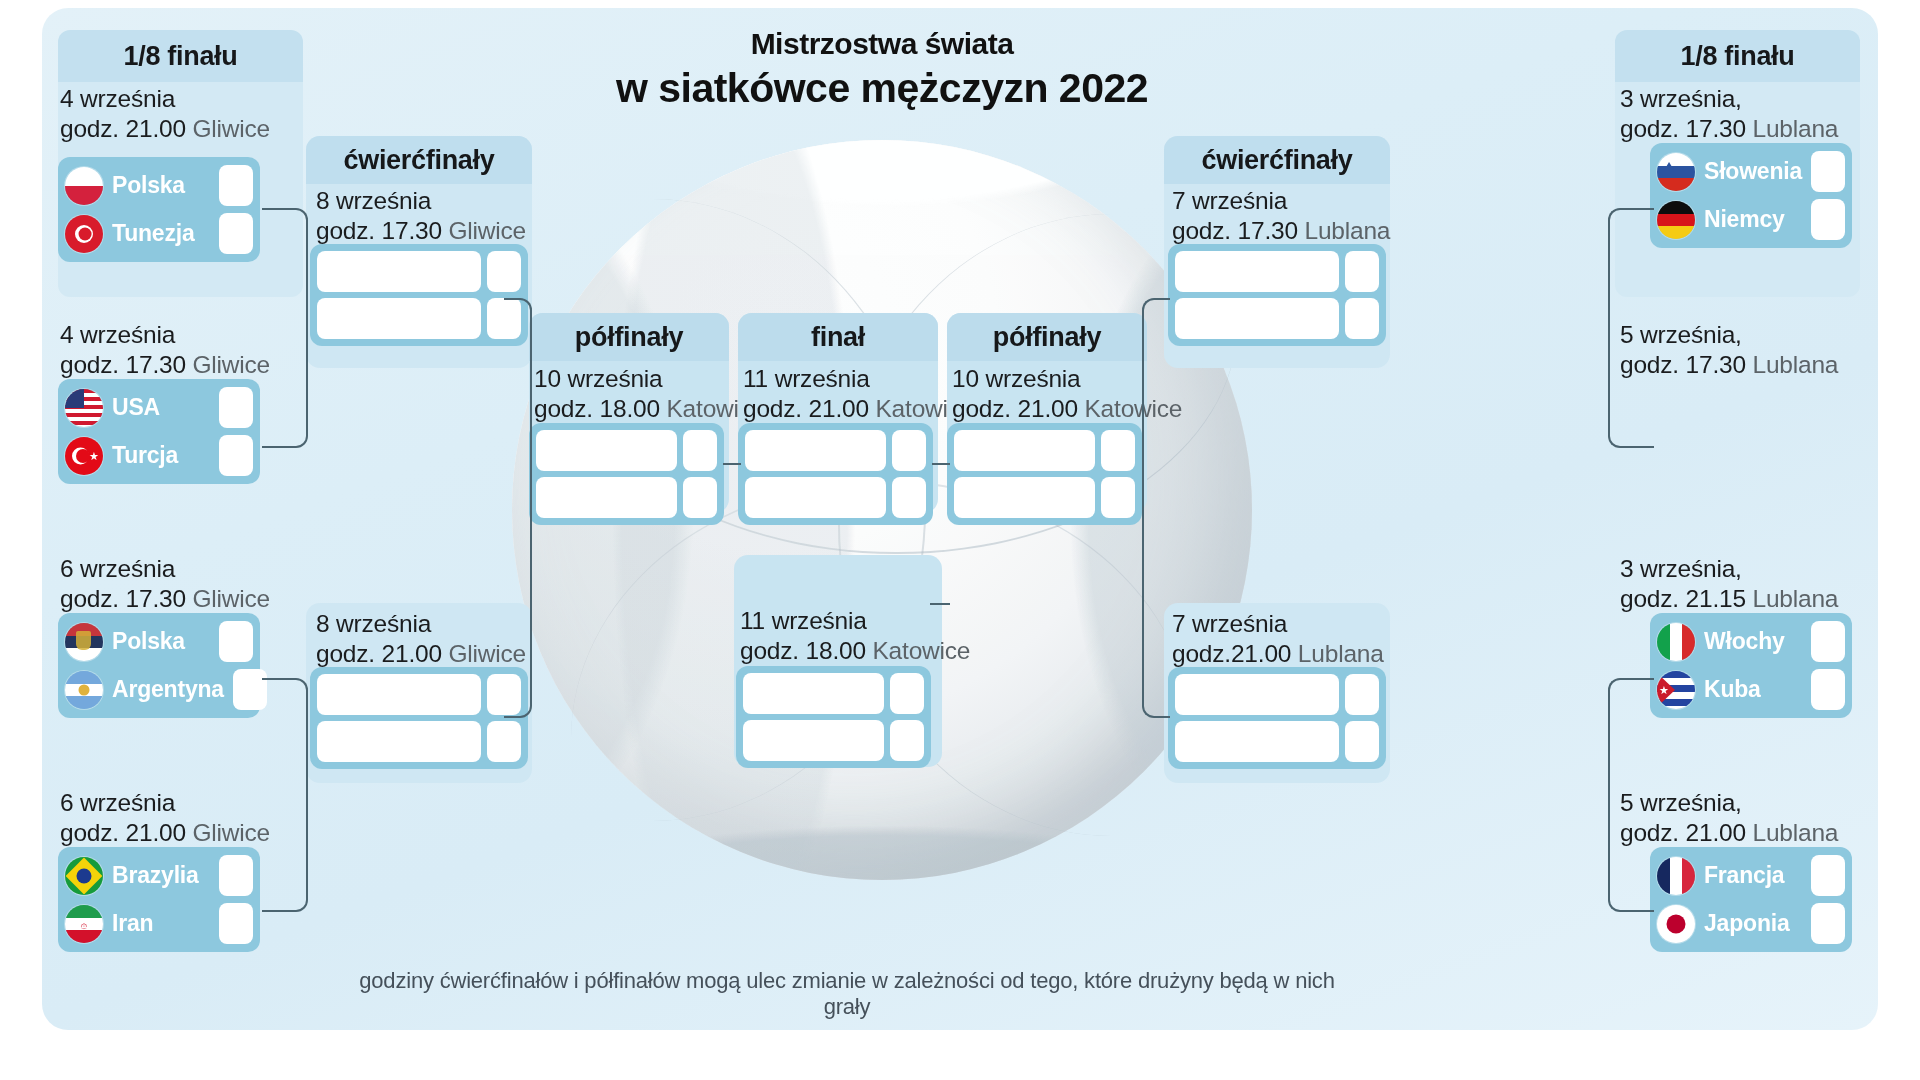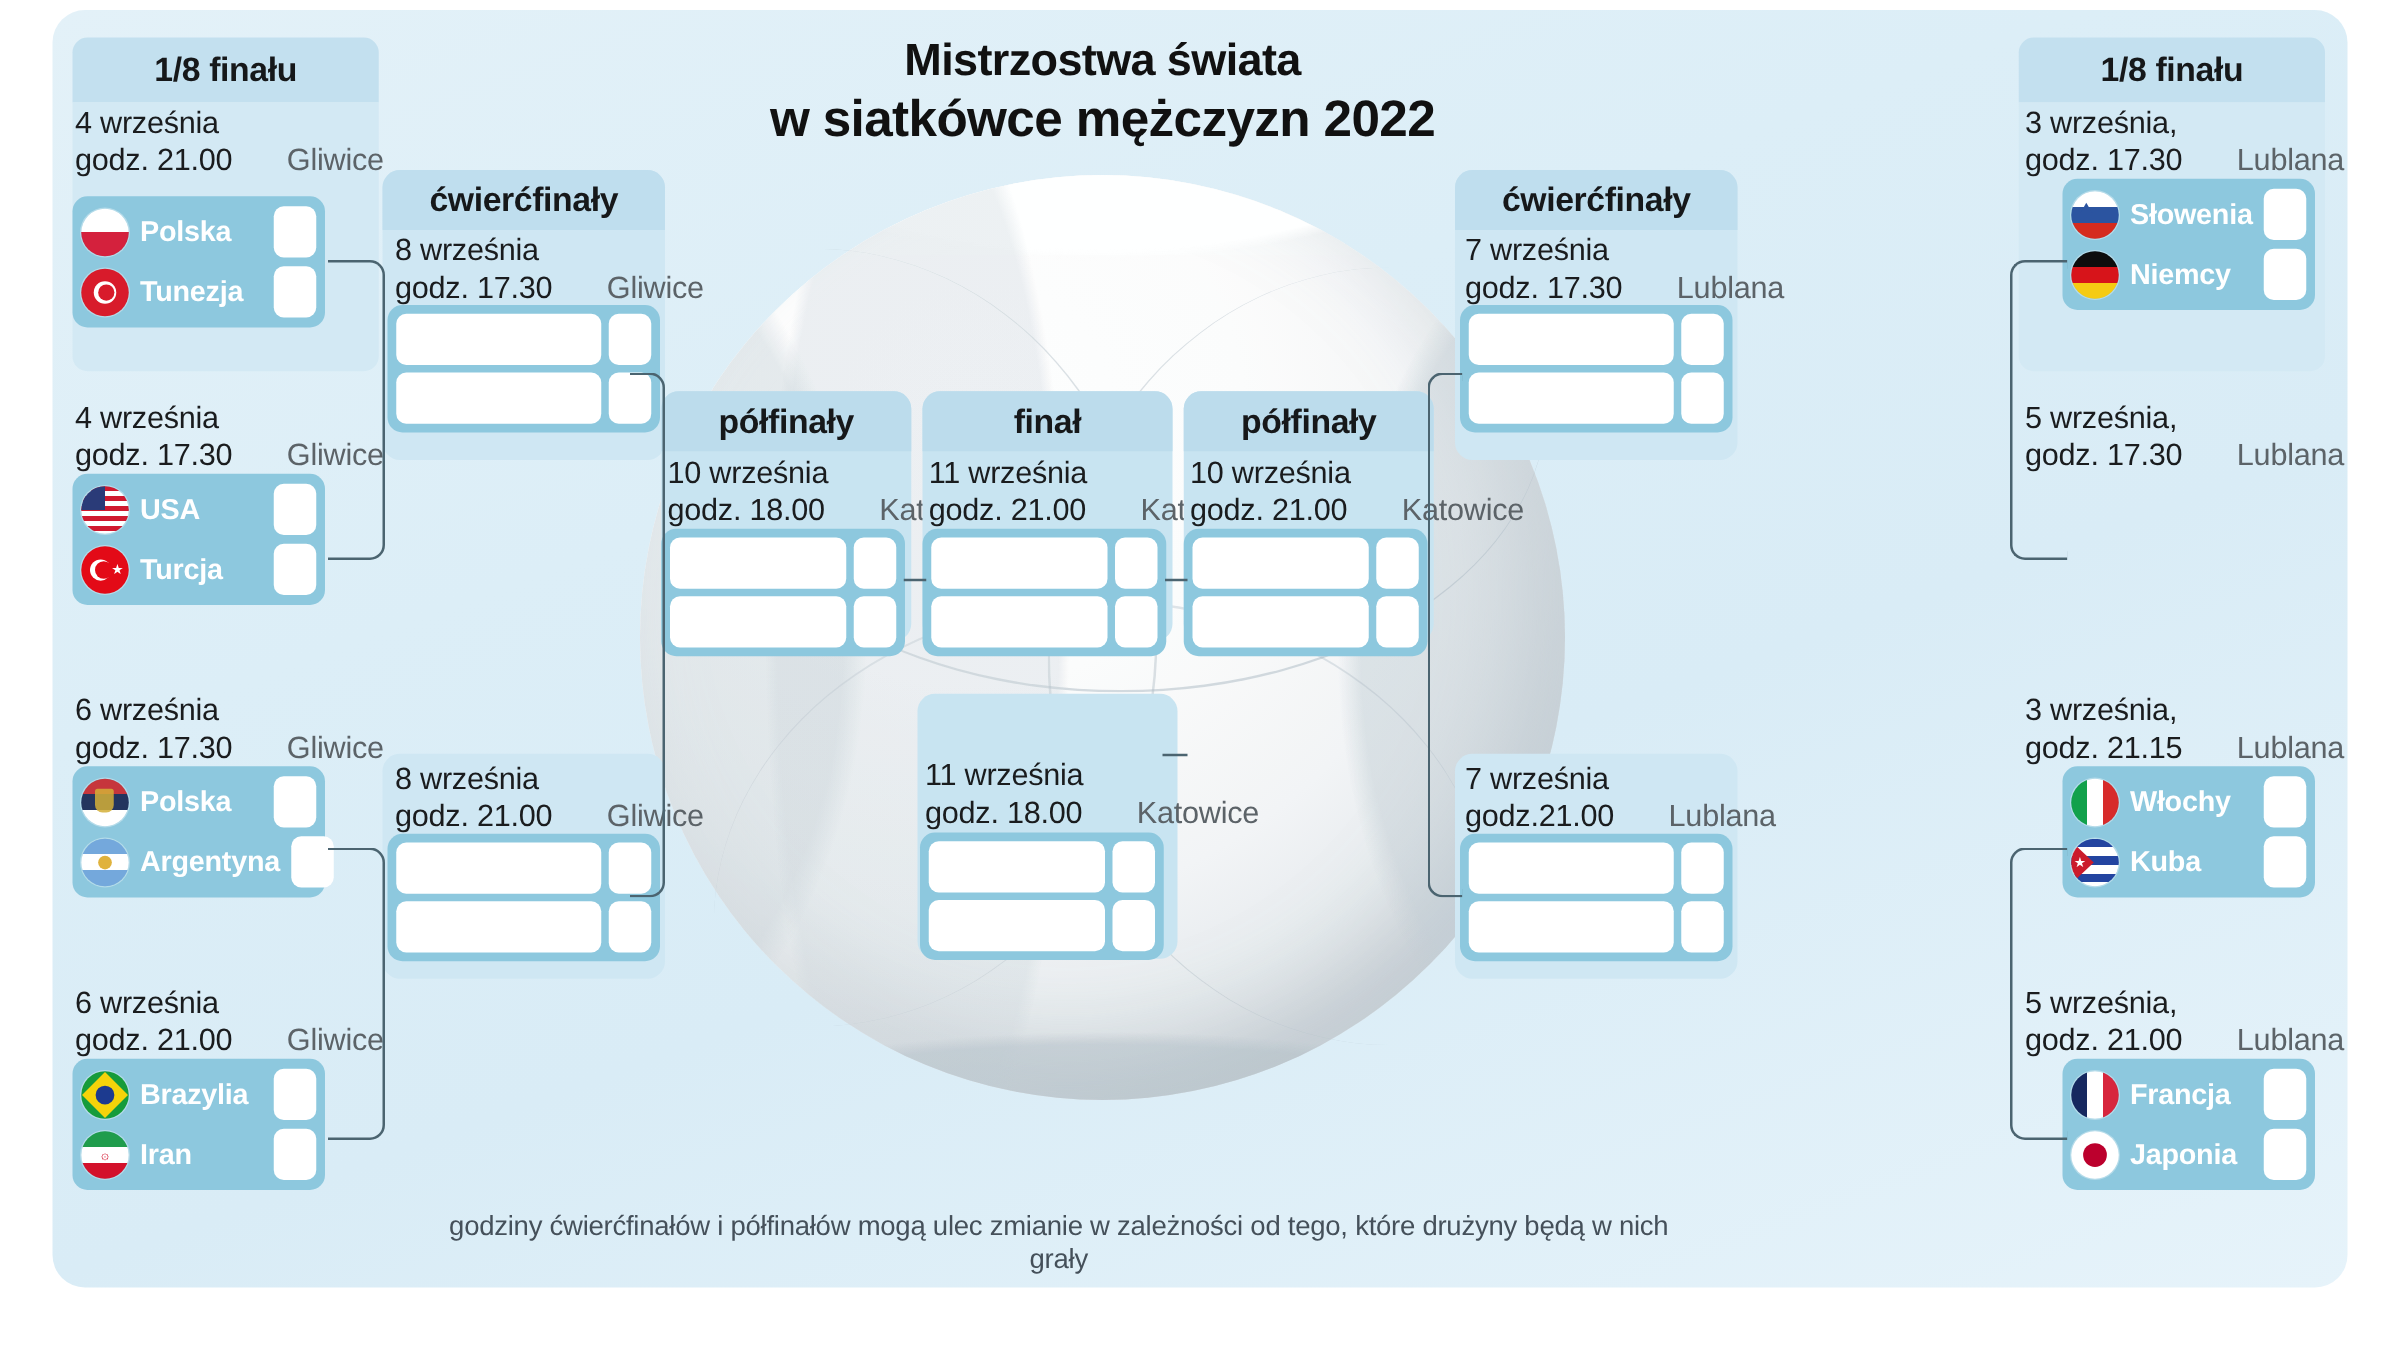--- a/index.html
+++ b/index.html
@@ -70,21 +70,21 @@
     letter-spacing: -0.3px;
   }
   .meta {
     position: absolute;
     font-size: 24.5px;
     color: #1a1c1e;
     line-height: 1.21;
     white-space: nowrap;
     letter-spacing: -0.2px;
   }
-  .meta .city { color: #5c6368; margin-left: 37px; }
+  .meta .city { color: #5c6368; }
   .meta b { font-weight: 400; }
 
   
   .match {
     position: absolute;
     background: #8dc8de;
     border-radius: 12px;
     padding: 7px;
     display: flex;
     flex-direction: column;
@@ -149,21 +149,21 @@
   <div id="panel">
 
     <div id="ball">
       <div class="seam" style="left:6%;top:-6%;width:92%;height:62%;border-width:0 0 2px 0;border-color:rgba(170,184,193,0.5);"></div>
       <div class="seam" style="left:-18%;top:8%;width:74%;height:84%;border-width:0 2px 0 0;border-color:rgba(170,184,193,0.42);"></div>
       <div class="seam" style="left:44%;top:10%;width:74%;height:84%;border-width:0 0 0 2px;border-color:rgba(170,184,193,0.42);"></div>
       <div class="seam" style="left:8%;top:46%;width:84%;height:70%;border-width:2px 0 0 0;border-color:rgba(170,184,193,0.36);"></div>
     </div>
 
     <div style="position:absolute;left:560px;top:18px;width:560px;text-align:center;">
-      <div style="font-size:36px;font-weight:bold;color:#111;line-height:1.22;letter-spacing:-0.5px;">Mistrzostwa świata</div>
+      <div style="font-size:30px;font-weight:bold;color:#111;line-height:1.22;letter-spacing:-0.5px;">Mistrzostwa świata</div>
       <div style="font-size:41px;font-weight:bold;color:#111;line-height:1.22;letter-spacing:-0.5px;">w siatkówce mężczyzn 2022</div>
     </div>
 
     <div class="hdr" style="left:16px;top:22px;width:245px;height:52px;line-height:52px;border-radius:12px 12px 0 0;">1/8 finału</div>
     <div style="position:absolute;left:16px;top:74px;width:245px;height:215px;background:#d3e9f4;border-radius:0 0 12px 12px;"></div>
 
     <div class="meta" style="left:18px;top:76px;">
       <span>4 września</span><br>
       <b>godz. 21.00</b> <span class="city">Gliwice</span>
     </div>

